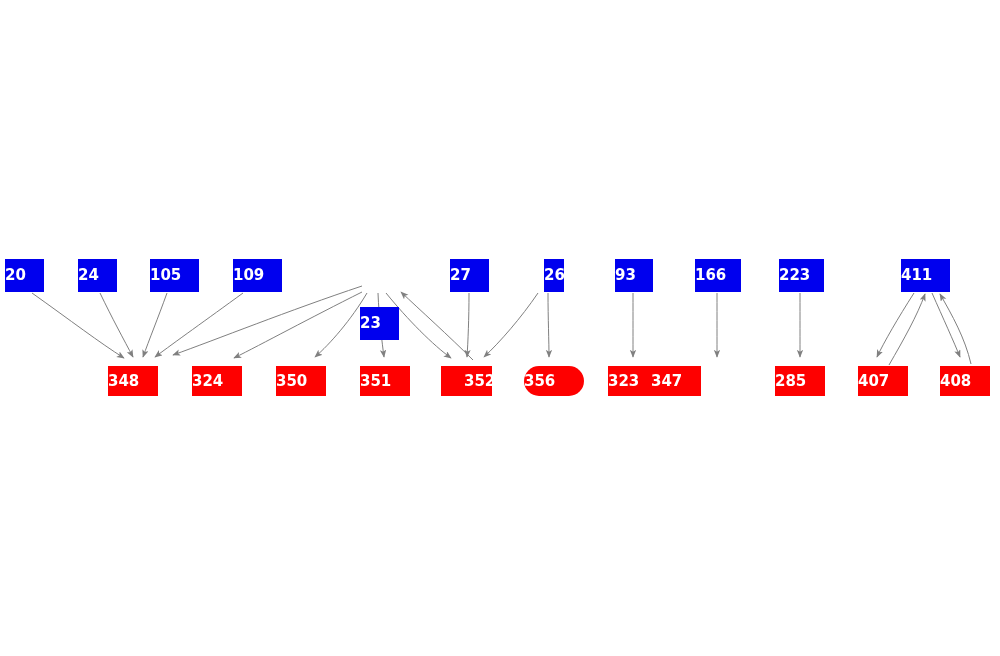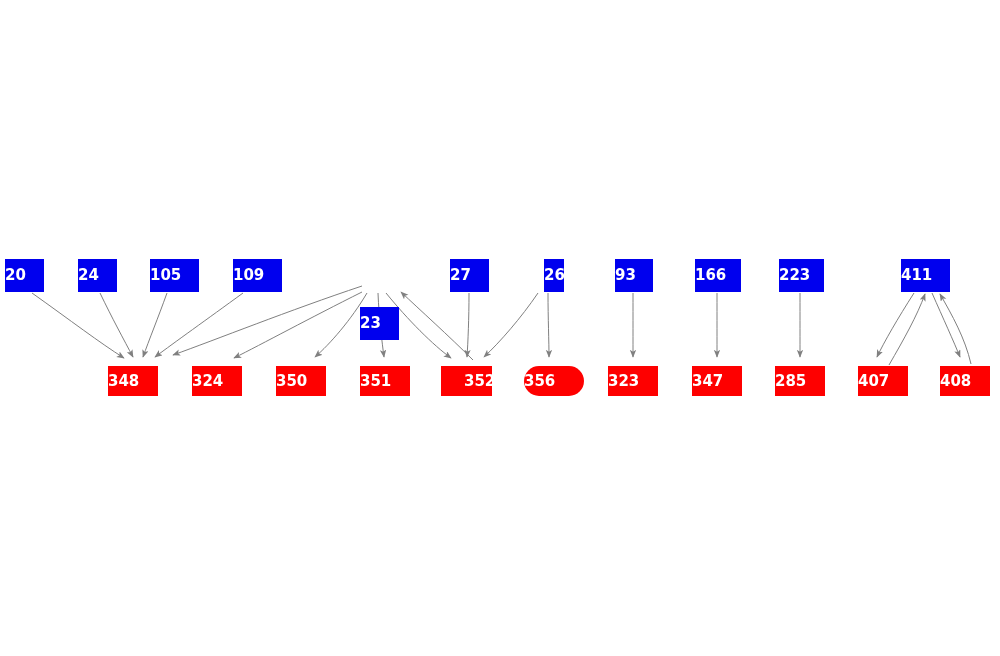--- a/index.html
+++ b/index.html
@@ -146,21 +146,21 @@
       </div>
       <div class="graph-node node-target" style="left: 441px; top: 366px; width: 51px; height: 30px; padding-left: 23px;">
         <span class="node-label">352</span>
       </div>
       <div class="graph-node node-target" style="left: 524px; top: 366px; width: 60px; height: 30px; border-radius: 15px;">
         <span class="node-label">356</span>
       </div>
       <div class="graph-node node-target" style="left: 608px; top: 366px; width: 50px; height: 30px;">
         <span class="node-label">323</span>
       </div>
-      <div class="graph-node node-target" style="left: 692px; top: 366px; width: 50px; height: 30px;">
+      <div class="graph-node node-target" style="left: 651px; top: 366px; width: 50px; height: 30px;">
         <span class="node-label">347</span>
       </div>
       <div class="graph-node node-target" style="left: 775px; top: 366px; width: 50px; height: 30px;">
         <span class="node-label">285</span>
       </div>
       <div class="graph-node node-target" style="left: 858px; top: 366px; width: 50px; height: 30px;">
         <span class="node-label">407</span>
       </div>
       <div class="graph-node node-target" style="left: 940px; top: 366px; width: 50px; height: 30px;">
         <span class="node-label">408</span>

